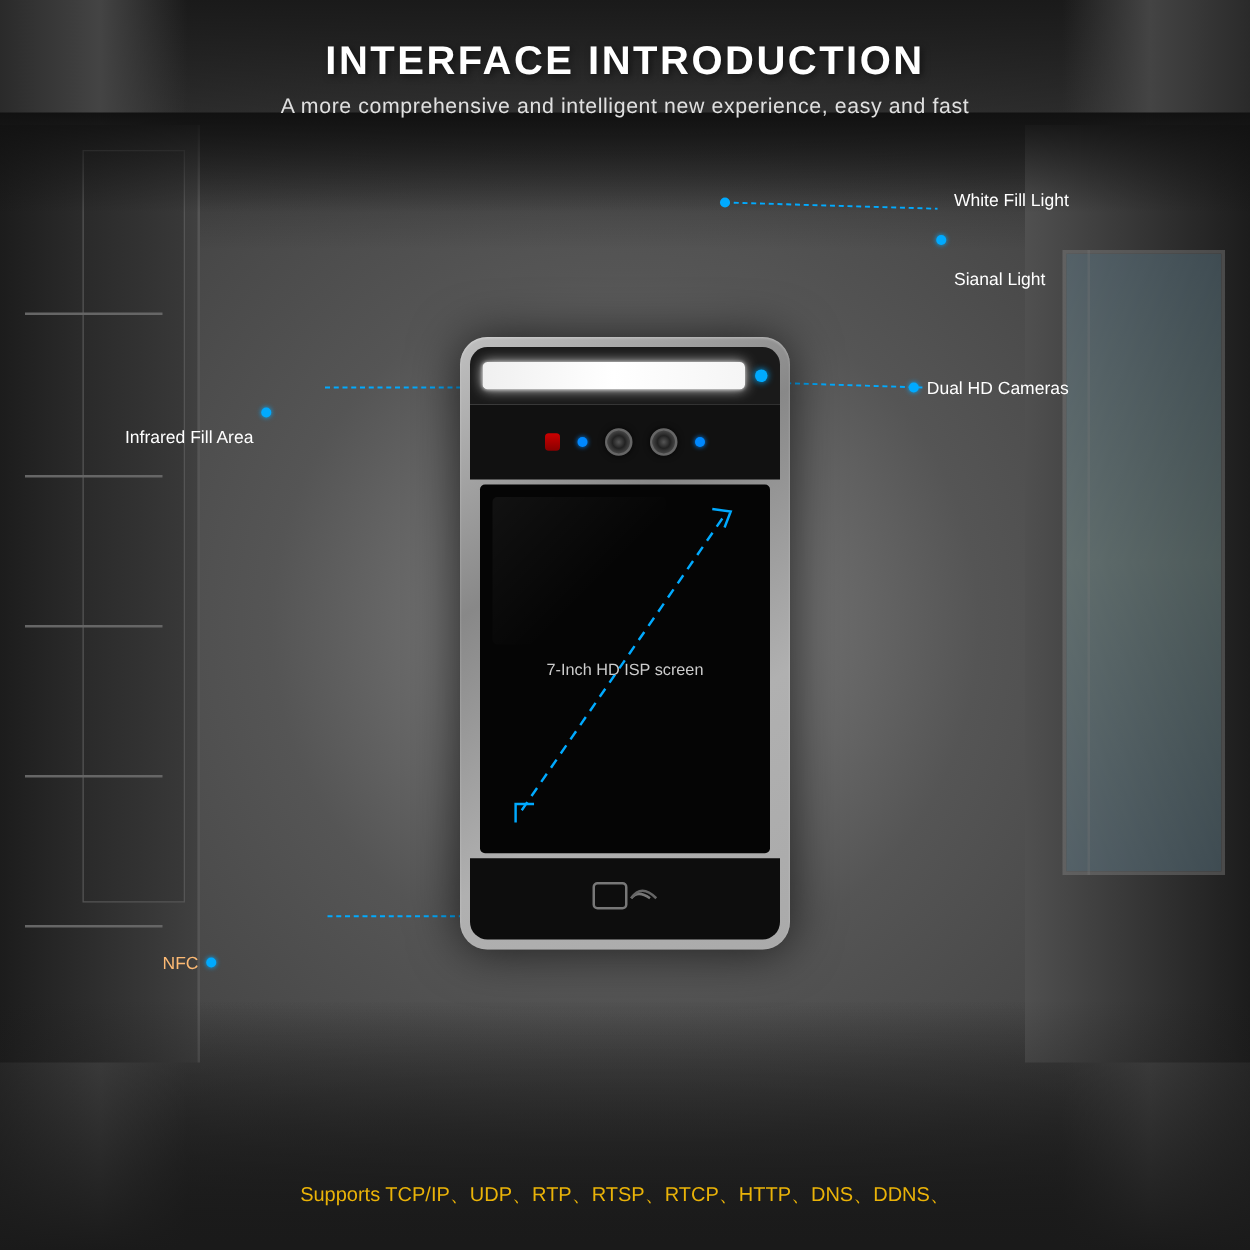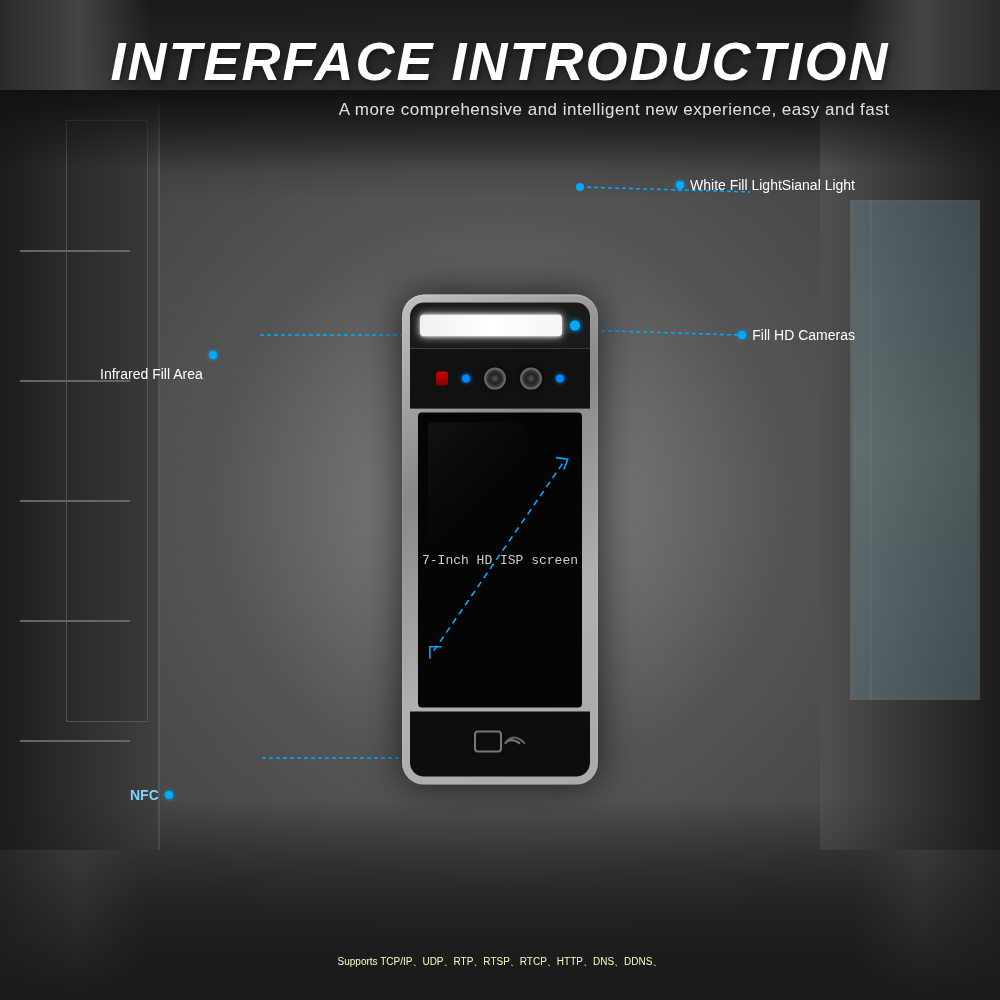--- a/index.html
+++ b/index.html
@@ -103,26 +103,25 @@
     }
 
     
     .header {
       text-align: center;
       padding-top: 30px;
       z-index: 10;
     }
 
     .main-title {
-      font-size: 54px;
+      font-size: 32px;
       font-weight: 900;
       color: #ffffff;
       letter-spacing: 2px;
       text-shadow: 2px 2px 6px rgba(0,0,0,0.5);
-      font-style: italic;
     }
 
     .subtitle {
       font-size: 17px;
       color: #e0e0e0;
       margin-top: 8px;
       letter-spacing: 0.5px;
       text-align: right;
     }
 
@@ -133,30 +132,29 @@
       height: 780px;
       margin-top: 10px;
     }
 
     
     .device {
       position: absolute;
       left: 50%;
       top: 50%;
       transform: translate(-50%, -46%);
-      width: 196px;
+      width: 264px;
       height: 490px;
       background: linear-gradient(145deg, #c0c0c0, #888, #b0b0b0, #aaa);
       border-radius: 22px;
       box-shadow: 0 0 40px rgba(0,0,0,0.7), inset 0 1px 2px rgba(255,255,255,0.3);
       display: flex;
       flex-direction: column;
       align-items: center;
       padding: 8px;
-      font-family: Liberation Mono, monospace;
     }
 
     
     .light-bar-container {
       width: 100%;
       background: #1a1a1a;
       border-radius: 14px 14px 0 0;
       padding: 8px 10px;
       display: flex;
       align-items: center;
@@ -307,22 +305,22 @@
       pointer-events: none;
     }
 
     
     .footer {
       position: absolute;
       bottom: 30px;
       left: 50%;
       transform: translateX(-50%);
       text-align: center;
-      color: #fef9c3;
-      font-size: 10px;
+      color: #eab308;
+      font-size: 16px;
       line-height: 1.7;
       z-index: 10;
       white-space: nowrap;
     }
 
     
     .window-right {
       position: absolute;
       right: 20px;
       top: 200px;
@@ -426,39 +424,39 @@
           <rect x="5" y="10" width="26" height="20" rx="3" fill="none" stroke="#777" stroke-width="2"></rect>
 
           <path d="M35 22 Q40 15 50 22" fill="none" stroke="#777" stroke-width="2"></path>
           <path d="M35 22 Q43 10 55 22" fill="none" stroke="#666" stroke-width="2"></path>
         </svg>
       </div>
 
     </div>
 
     <div class="annotation" style="top: 47px; right: 95px; flex-direction: row-reverse;">
-      <div style="display:flex; flex-direction:row; align-items:flex-start;">
+      <div style="display:flex; flex-direction:column; align-items:flex-start;">
         <span style="color:#fff; font-size:14px; font-weight:500;">White Fill Light</span>
-        <span style="color:#fff; font-size:14px; font-weight:500;">Sianal Light</span>
+        <span style="color:#fff; font-size:14px; font-weight:500;margin-top:47px;">Sianal Light</span>
       </div>
       <div class="dot"></div>
     </div>
 
     <div class="annotation" style="top: 197px; left: 50px;">
       <span style="color:#fff; font-size:14px; font-weight:500;margin-top:39px;">Infrared Fill Area</span>
       <div class="dot"></div>
     </div>
 
     <div class="annotation" style="top: 197px; right: 95px; flex-direction: row-reverse;">
-      <span style="color:#fff; font-size:14px; font-weight:500;">Fill HD Cameras</span>
+      <span style="color:#fff; font-size:14px; font-weight:500;">Dual HD Cameras</span>
       <div class="dot"></div>
     </div>
 
     <div class="annotation" style="bottom: 107px; left: 80px;">
-      <span style="color:#7dd3fc; font-size:14px; font-weight:700;">NFC</span>
+      <span style="color:#fdba74; font-size:14px; font-weight:400;">NFC</span>
       <div class="dot"></div>
     </div>
 
   </div>
 
   <div class="footer">
     <div>Supports TCP/IP、UDP、RTP、RTSP、RTCP、HTTP、DNS、DDNS、</div>
   </div>
 
 </div>

